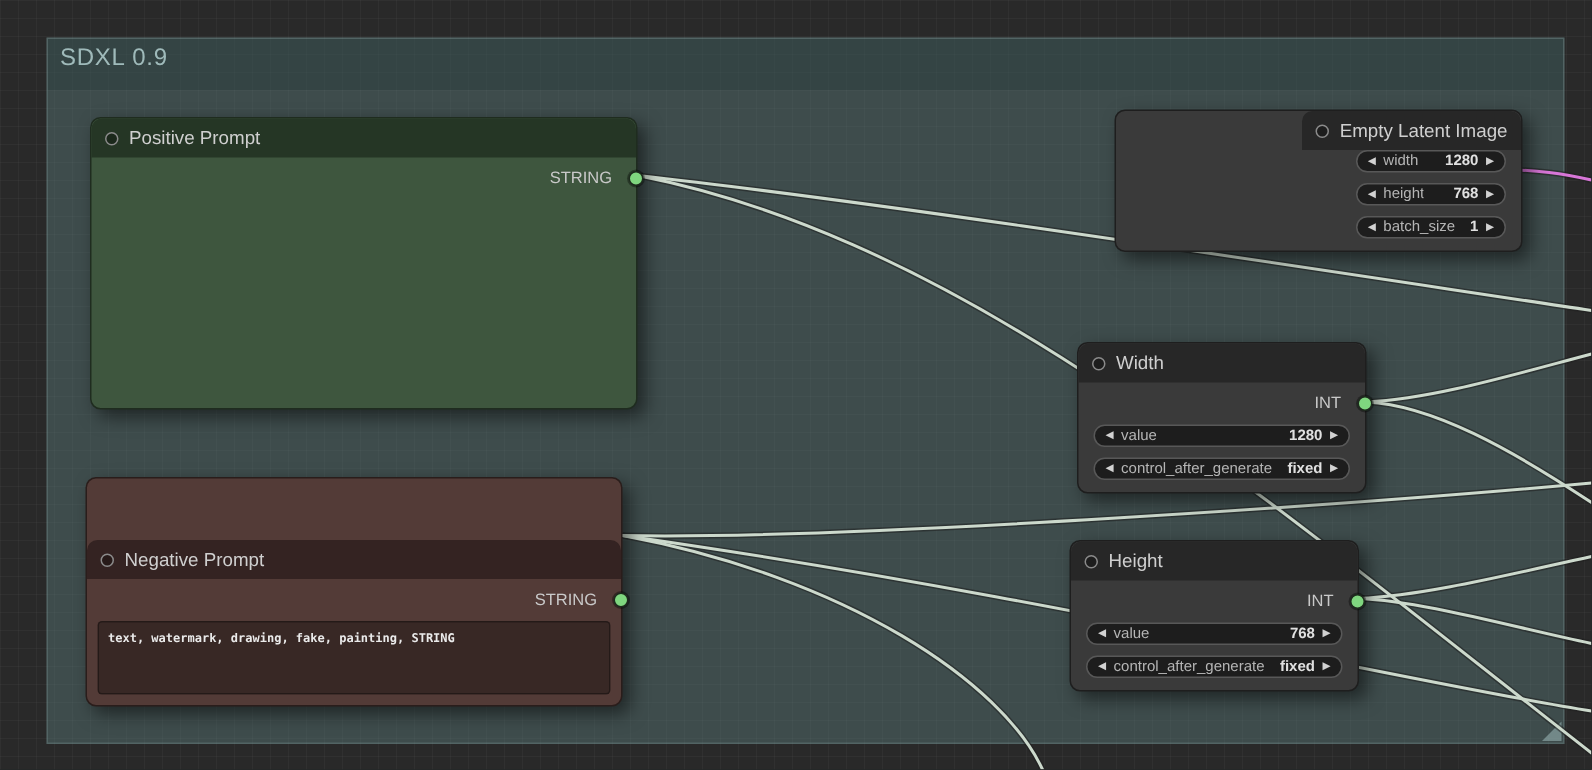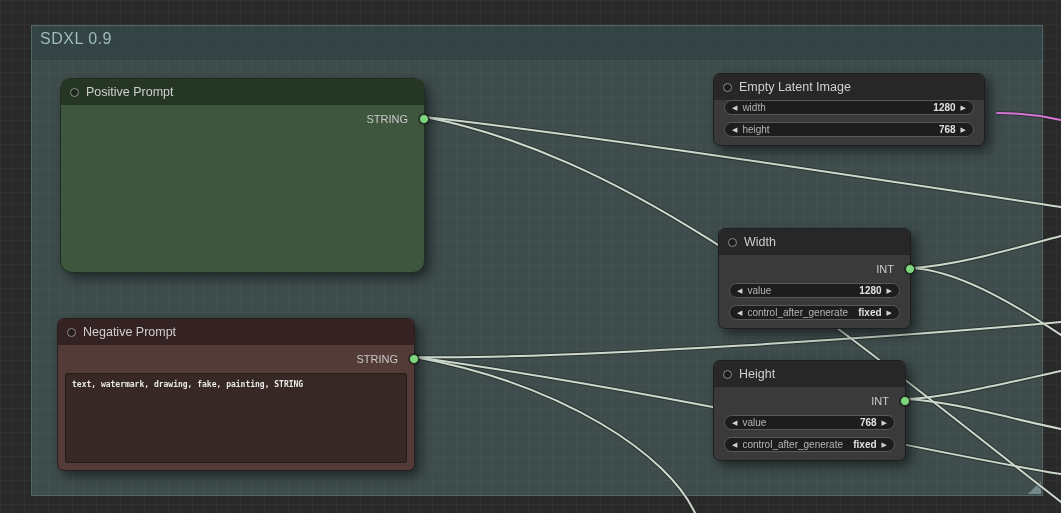--- a/index.html
+++ b/index.html
@@ -41,21 +41,21 @@
   }
   .node-header { height:26px; flex:none; display:flex; align-items:center; gap:7px; padding:0 9px; border-radius:7px 7px 0 0; }
   .node-title { font-size:12.5px; color:#cfcfcf; white-space:nowrap; }
   .collapse-dot { width:9px; height:9px; border-radius:50%; border:1.5px solid #8b8b8b; background:rgba(0,0,0,0.25); flex:none; }
 
   .node-gray  { background:#3a3a3a; border:1px solid #1e1e1e; }
   .node-gray .node-header  { background:#272727; }
   .node-green { background:#3e563e; border:1px solid #1f2c1f; }
   .node-green .node-header { background:#253625; }
   .node-red   { background:#533b37; border:1px solid #2a1d1b; }
-  .node-red .node-header   { background:#342322; }
+  .node-red .node-header   { background:#342322;margin-top:41px; }
 
   .out-row { position:relative; height:28px; flex:none; display:flex; align-items:center; justify-content:flex-end; padding-right:16px; }
   .out-label { font-size:11px; color:#c9c9c9; }
   .out-label.lavender { color:#d6c2d6; }
   .out-dot {
     position:absolute; right:-5px; top:50%; margin-top:-5px;
     width:10px; height:10px; border-radius:50%;
     background:#7fd67f; border:1px solid #1d2a1d; box-shadow:0 0 0 1px rgba(0,0,0,0.35);
   }
   .out-dot.pink { background:#e070e0; border-color:#3a1d3a; }
@@ -120,21 +120,21 @@
     <use href="#w-pos-b" class="wire"></use>
     <use href="#w-neg-a" class="wire"></use>
     <use href="#w-neg-b" class="wire"></use>
     <use href="#w-neg-c" class="wire"></use>
     <use href="#w-width-a" class="wire"></use>
     <use href="#w-width-b" class="wire"></use>
     <use href="#w-height-a" class="wire"></use>
     <use href="#w-height-b" class="wire"></use>
   </svg>
 
-  <div class="node node-green" style="left:60px; top:78px; width:365px; height:195px;border-radius:12px;">
+  <div class="node node-green" style="left:60px; top:78px; width:365px; height:195px;">
     <div class="node-header">
       <span class="collapse-dot"></span>
       <span class="node-title">Positive Prompt</span>
     </div>
     <div class="out-row">
       <span class="out-label">STRING</span>
       <span class="out-dot"></span>
     </div>
   </div>
 
@@ -143,40 +143,47 @@
       <span class="collapse-dot"></span>
       <span class="node-title">Negative Prompt</span>
     </div>
     <div class="out-row">
       <span class="out-label">STRING</span>
       <span class="out-dot"></span>
     </div>
     <div class="prompt-text">text, watermark, drawing, fake, painting, STRING</div>
   </div>
 
-  <div class="node node-gray" style="left:713px; top:73px; width:272px;">
+  <div class="node node-gray" style="left:743px; top:73px; width:272px;align-items:flex-end;">
     <div class="node-header">
       <span class="collapse-dot"></span>
       <span class="node-title">Empty Latent Image</span>
     </div>
     <div class="widgets">
       <div class="widget">
         <span class="w-arrow">◀</span>
         <span class="w-name">width</span>
         <span class="w-spacer"></span>
         <span class="w-value">1280</span>
         <span class="w-arrow">▶</span>
       </div>
       <div class="widget">
         <span class="w-arrow">◀</span>
         <span class="w-name">height</span>
         <span class="w-spacer"></span>
         <span class="w-value">768</span>
         <span class="w-arrow">▶</span>
       </div>
+      <div class="widget">
+        <span class="w-arrow">◀</span>
+        <span class="w-name">batch_size</span>
+        <span class="w-spacer"></span>
+        <span class="w-value">1</span>
+        <span class="w-arrow">▶</span>
+      </div>
     </div>
   </div>
 
   <div class="node node-gray" style="left:718px; top:228px; width:193px;">
     <div class="node-header">
       <span class="collapse-dot"></span>
       <span class="node-title">Width</span>
     </div>
     <div class="out-row">
       <span class="out-label">INT</span>

